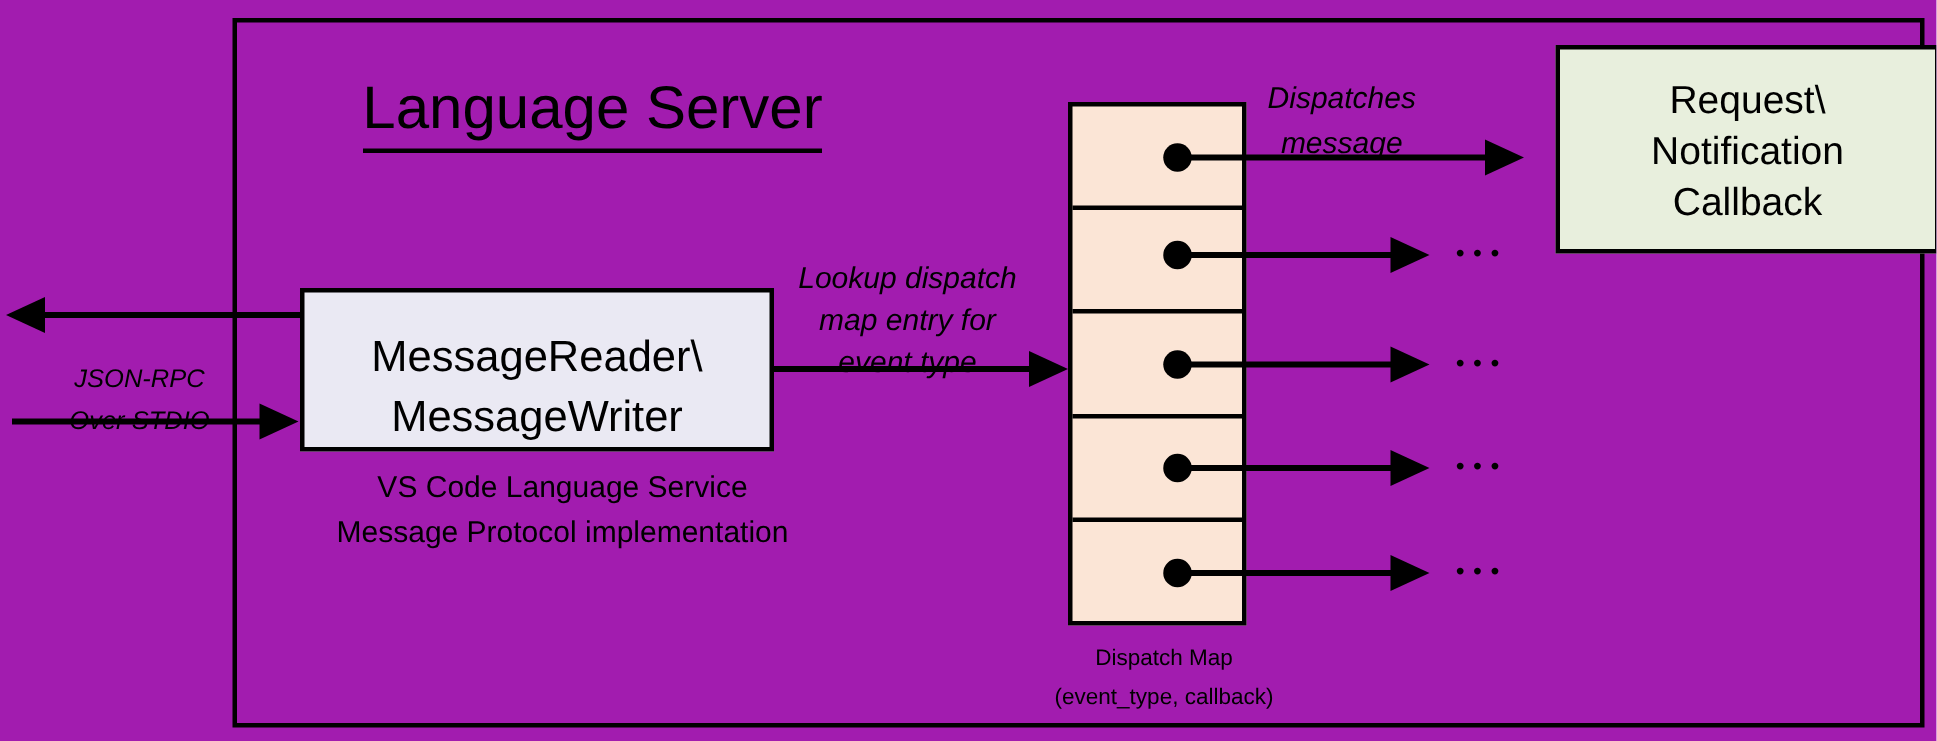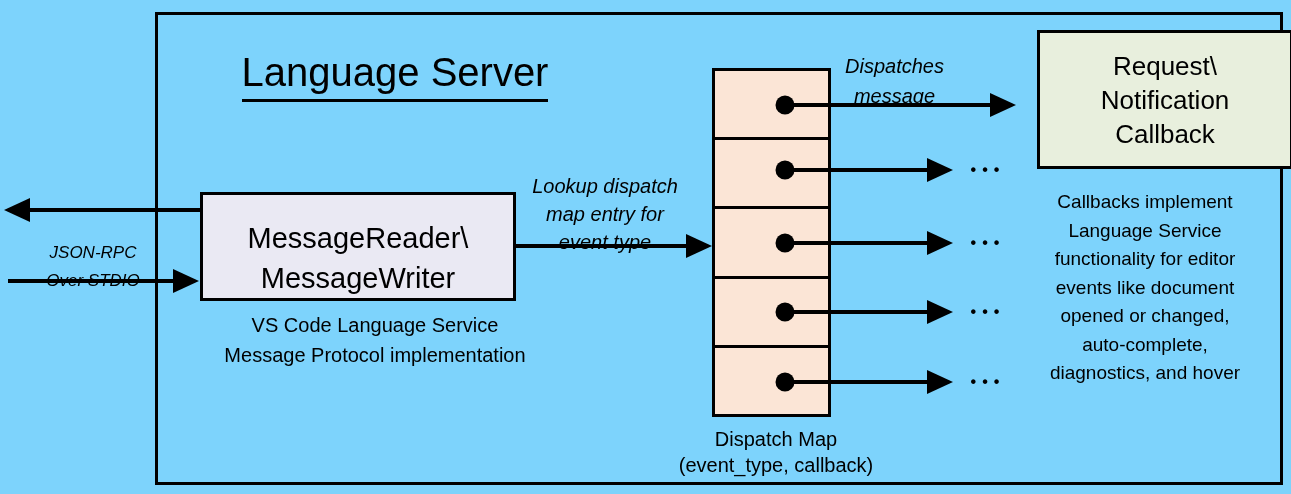--- a/index.html
+++ b/index.html
@@ -1,20 +1,20 @@
 <!DOCTYPE html>
 <html><head>
 <meta charset="utf-8">
 <style>
   html,body{margin:0;padding:0;background:#fff;}
   *{box-sizing:border-box;}
   #canvas{
     position:relative;
     width:1291px;height:494px;
-    background:#7dd3fc;
+    background:#a21caf;
     font-family:"Liberation Sans", sans-serif;
     color:#000;
     overflow:hidden;
   }
   .abs{position:absolute;}
   .ml{white-space:pre-line;}
   .center{text-align:center;}
   .italic{font-style:italic;margin-top:17px;}
 
   #frame{
@@ -60,21 +60,21 @@
     left:712px;top:68px;width:119px;height:349px;
     border:3px solid #000;
     background:#fbe5d6;
     display:flex;flex-direction:column;
     z-index:2;
   }
   #dispatch-map .cell{flex:1;}
   #dispatch-map .cell:not(:last-child){border-bottom:3px solid #000;}
   #dispatch-caption{
     left:656px;top:426px;width:240px;
-    font-size:20px;line-height:26px;
+    font-size:15px;line-height:26px;
     z-index:6;
   }
   #dispatches-label{
     left:822px;top:34px;width:145px;
     font-size:20px;line-height:30px;
     z-index:6;
   }
   #callback-node{
     left:1017px;top:30px;width:256px;height:139px;
     border:3px solid #000;
@@ -140,27 +140,20 @@
 
   <div id="dispatches-label" class="abs ml center italic">Dispatches
 message</div>
 
   <div id="callback-node" class="abs" style="background: rgb(232, 239, 221);">
     <div class="ml center">Request\
 Notification
 Callback</div>
   </div>
 
-  <div id="callback-note" class="abs ml center">Callbacks implement
-Language Service
-functionality for editor
-events like document
-opened or changed,
-auto-complete,
-diagnostics, and hover</div>
 
   <svg id="arrow-layer" class="abs" viewBox="0 0 1291 494">
     <g>
       <line x1="200" y1="210" x2="24" y2="210" stroke="#000" stroke-width="4"></line>
       <polygon points="4,210 30,198 30,222" fill="#000"></polygon>
     </g>
     <g>
       <line x1="8" y1="281" x2="177" y2="281" stroke="#000" stroke-width="4"></line>
       <polygon points="199,281 173,269 173,293" fill="#000"></polygon>
     </g>

